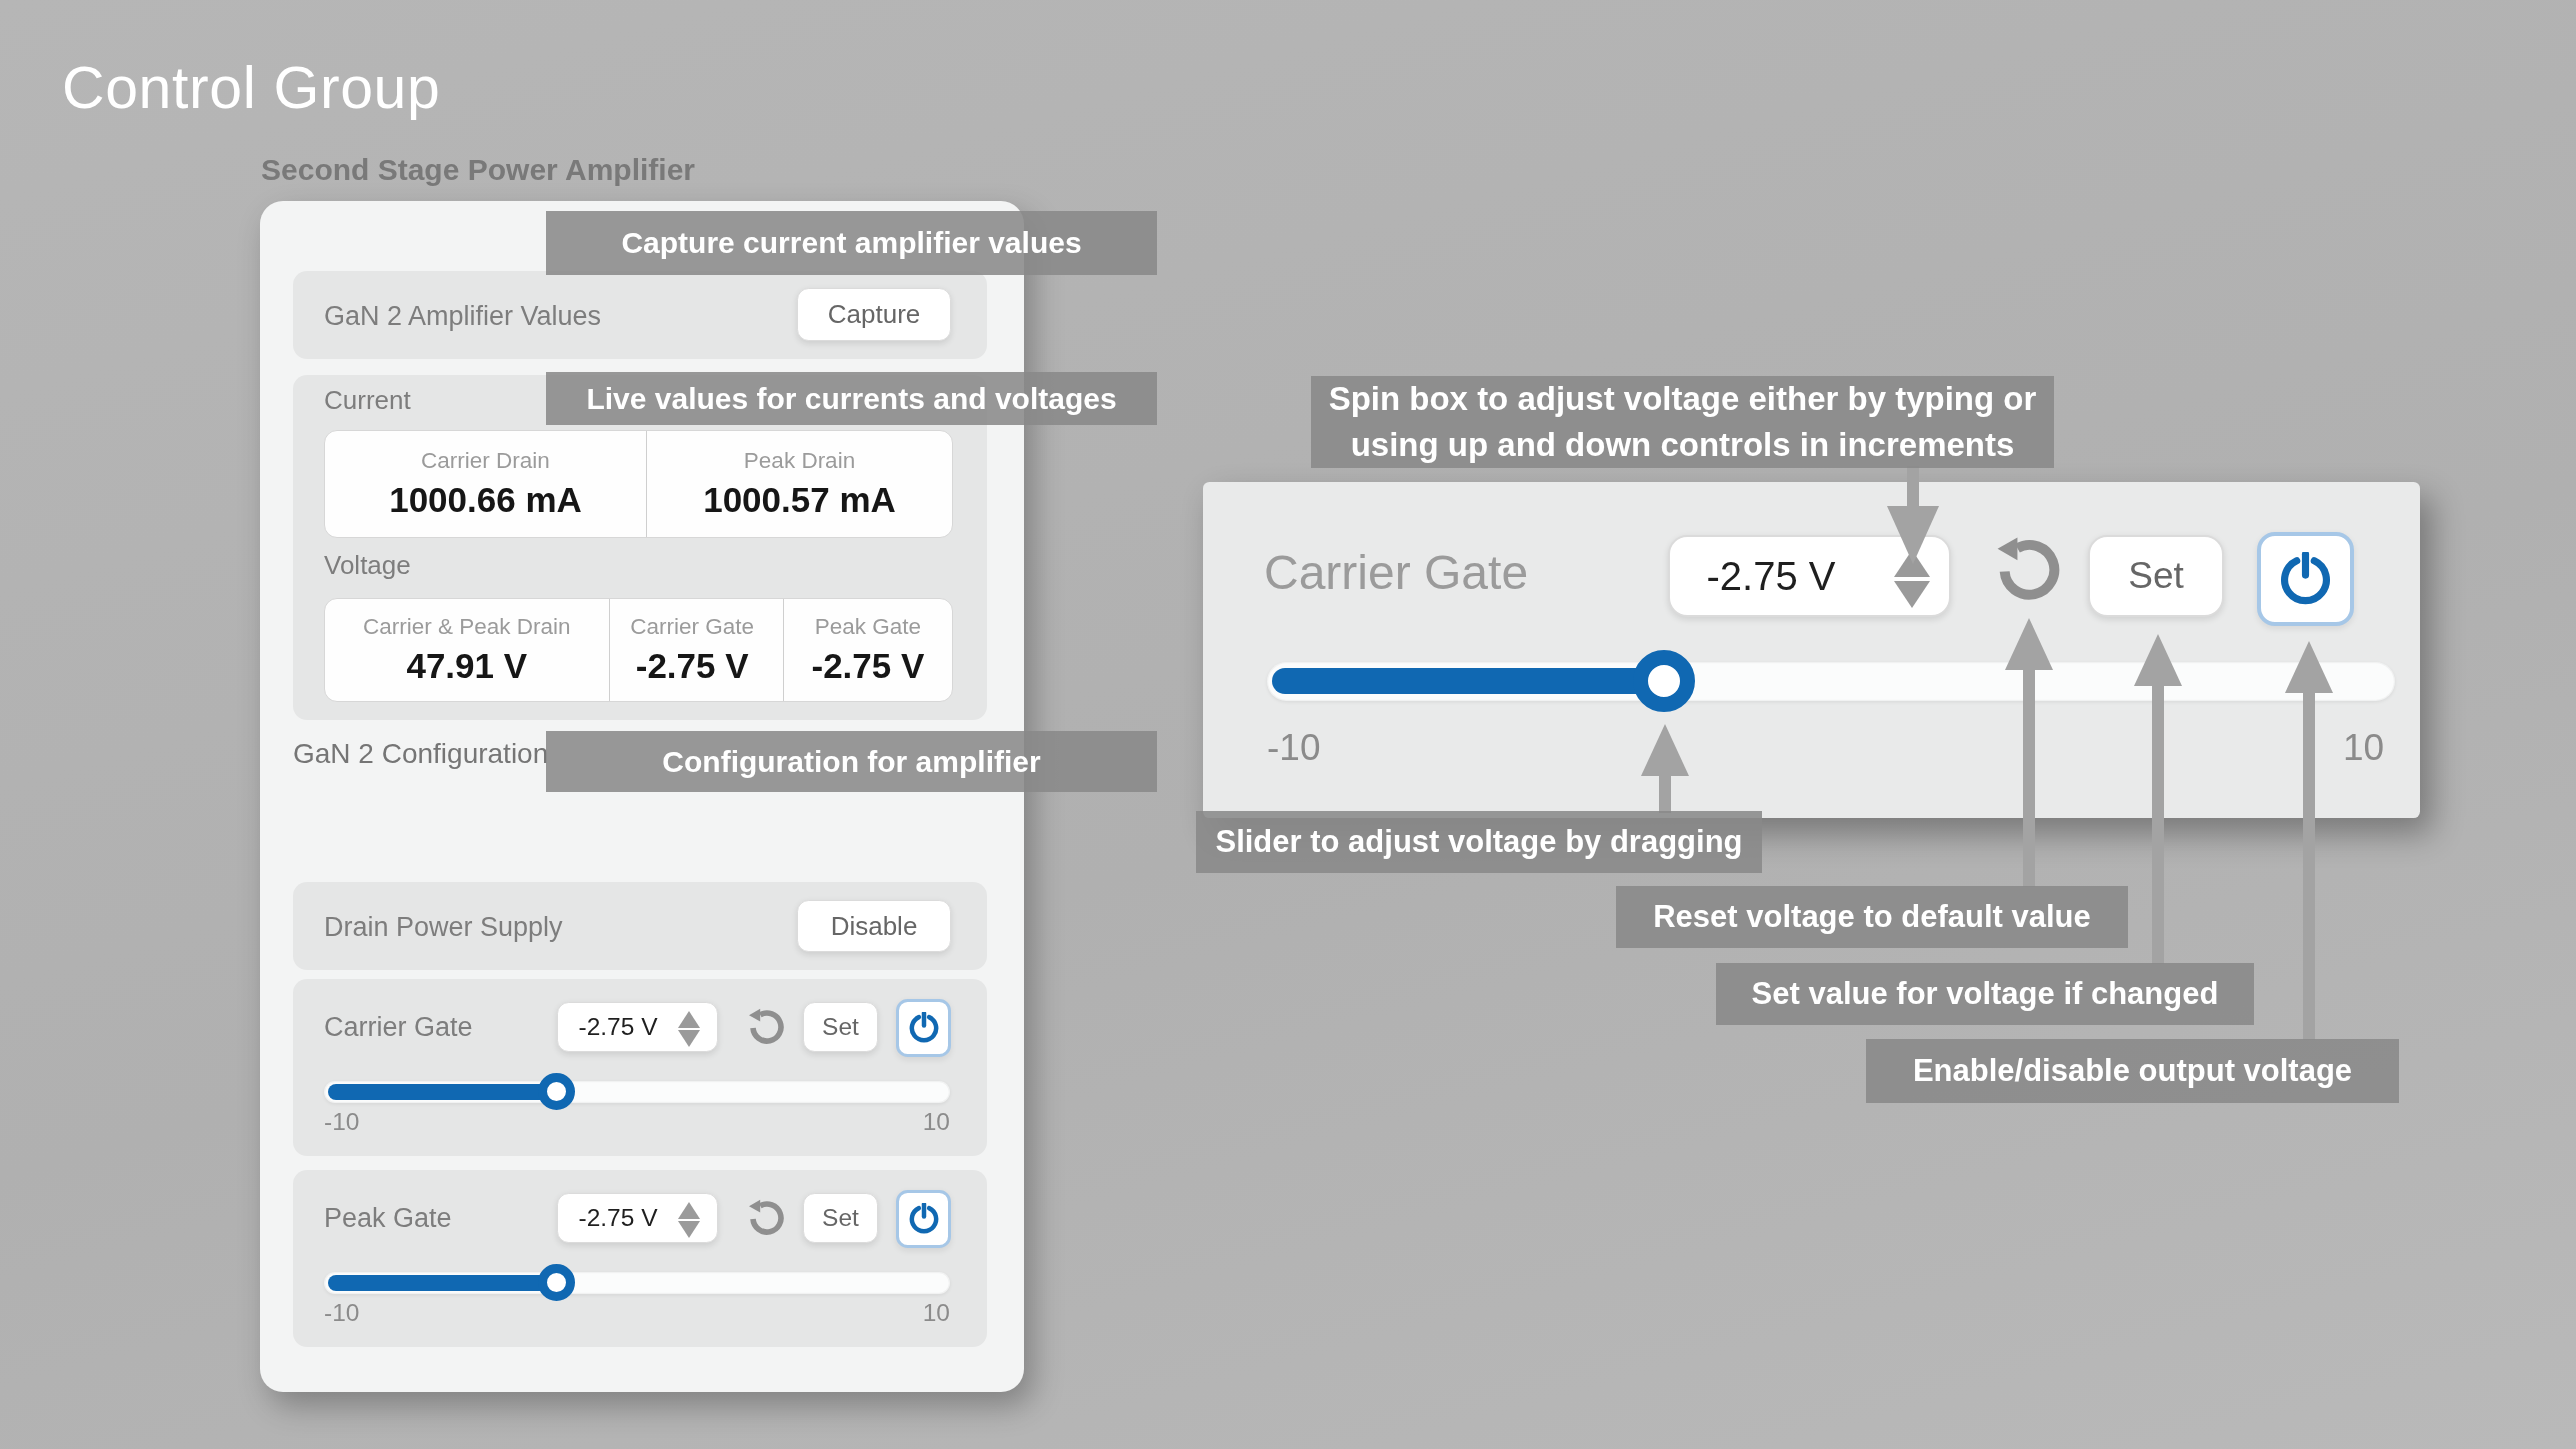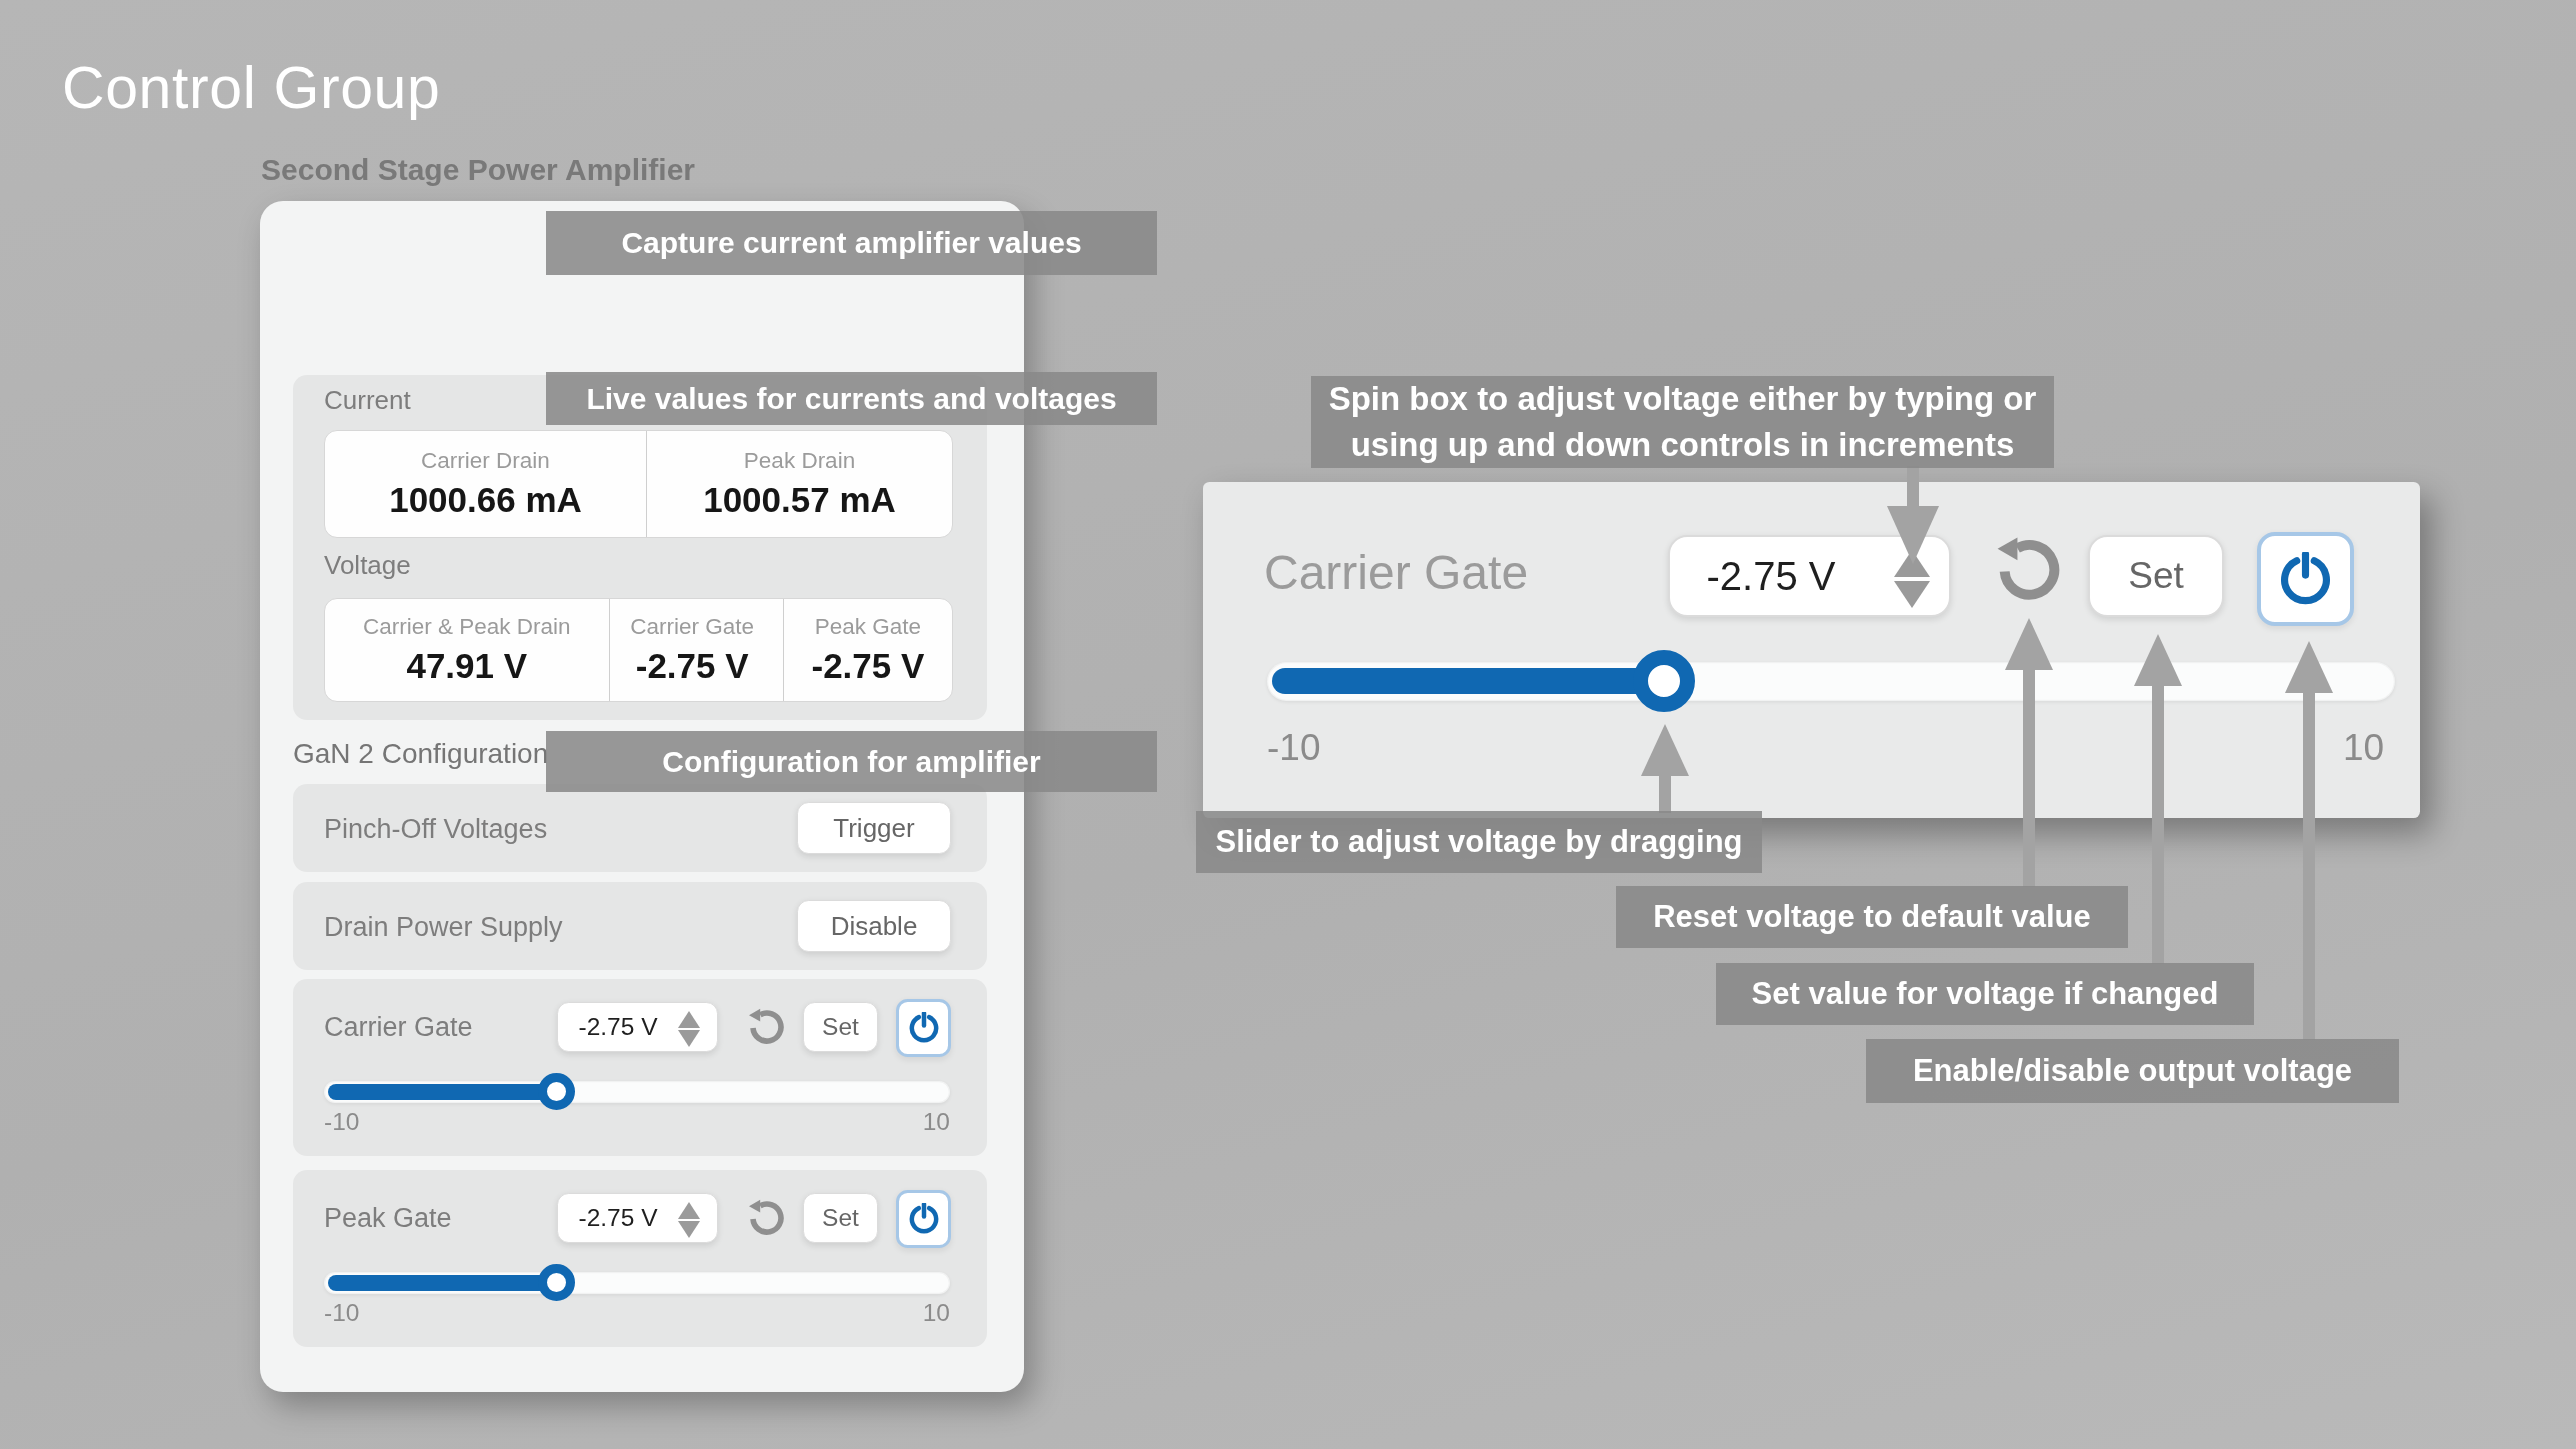--- a/index.html
+++ b/index.html
@@ -77,20 +77,24 @@
 
 <div id="page">
 
   <div class="abs page-title">Control Group</div>
   <div class="abs group-subtitle">Second Stage Power Amplifier</div>
 
   <section class="abs left-panel">
 
     <div class="abs lp-header" style="top:223px;">GaN 2 Amplifier</div>
 
+    <div class="abs sec" style="top:70px;height:88px;">
+      <span class="abs row-label" style="left:31px;top:30px;">GaN 2 Amplifier Values</span>
+      <button class="abs btn btn-wide" style="left:504px;top:16.7px;height:53px;">Capture</button>
+    </div>
 
     <div class="abs sec" style="top:174px;height:345px;">
       <div class="abs mini-label" style="left:31px;top:10.3px;">Current</div>
       <div class="abs vbox" style="left:31px;top:55px;width:629px;height:108px;">
         <div class="vcell" style="width:50%;">
           <span class="vlab">Carrier Drain</span>
           <span class="vval">1000.66 mA</span>
         </div>
         <div class="vcell" style="width:50%;">
           <span class="vlab">Peak Drain</span>
@@ -109,24 +113,20 @@
         </div>
         <div class="vcell" style="width:176px;">
           <span class="vlab">Peak Gate</span>
           <span class="vval">-2.75 V</span>
         </div>
       </div>
     </div>
 
     <div class="abs lp-header" style="top:537px;">GaN 2 Configuration</div>
 
-    <div class="abs sec" style="top:583px;height:88px;">
-      <span class="abs row-label" style="left:31px;top:30px;">Pinch-Off Voltages</span>
-      <button class="abs btn btn-wide" style="left:504px;top:18px;height:52px;">Trigger</button>
-    </div>
 
     <div class="abs sec" style="top:681px;height:88px;">
       <span class="abs row-label" style="left:31px;top:30px;">Drain Power Supply</span>
       <button class="abs btn btn-wide" style="left:504px;top:18px;height:52px;">Disable</button>
     </div>
 
     <div class="abs sec" style="top:778px;height:177px;">
       <span class="abs row-label" style="left:31px;top:33px;">Carrier Gate</span>
       <div class="abs spin" style="left:264px;top:23px;width:161px;height:50px;">
         <span class="spin-val" style="font-size:24.5px;padding-right:39px;">-2.75 V</span>

